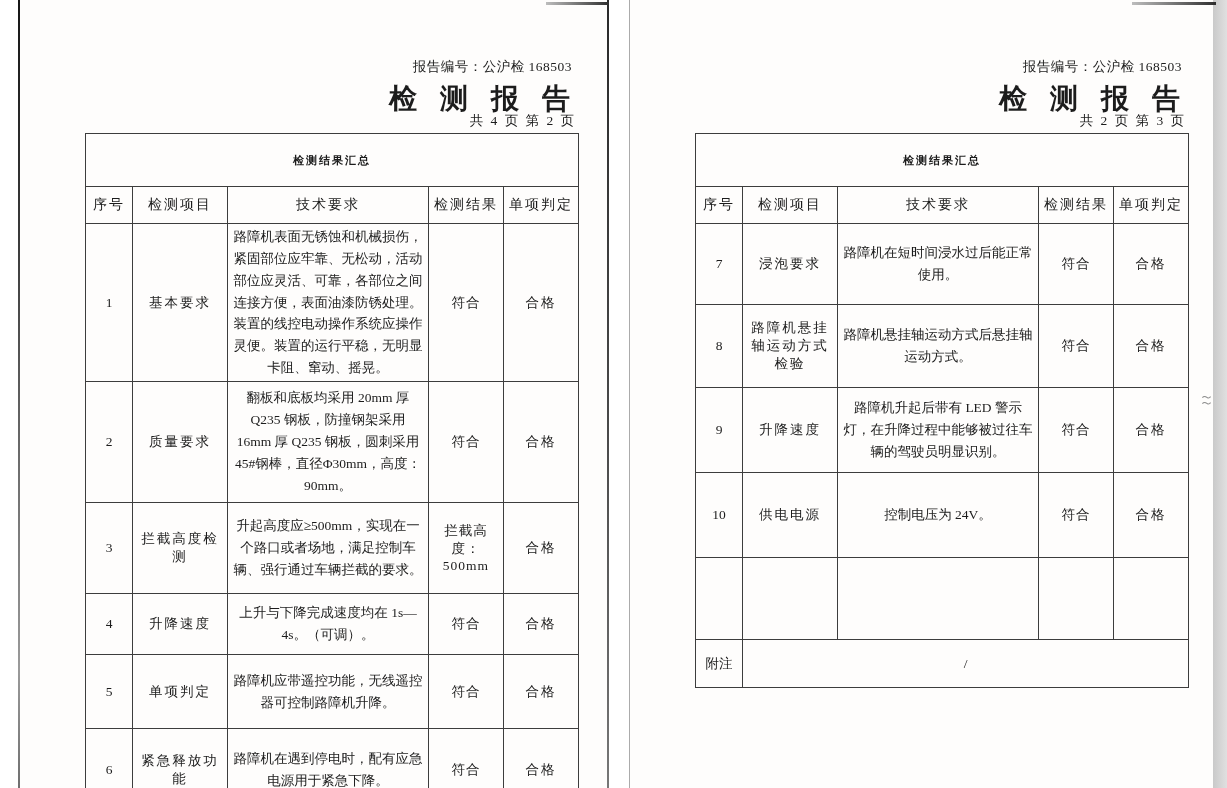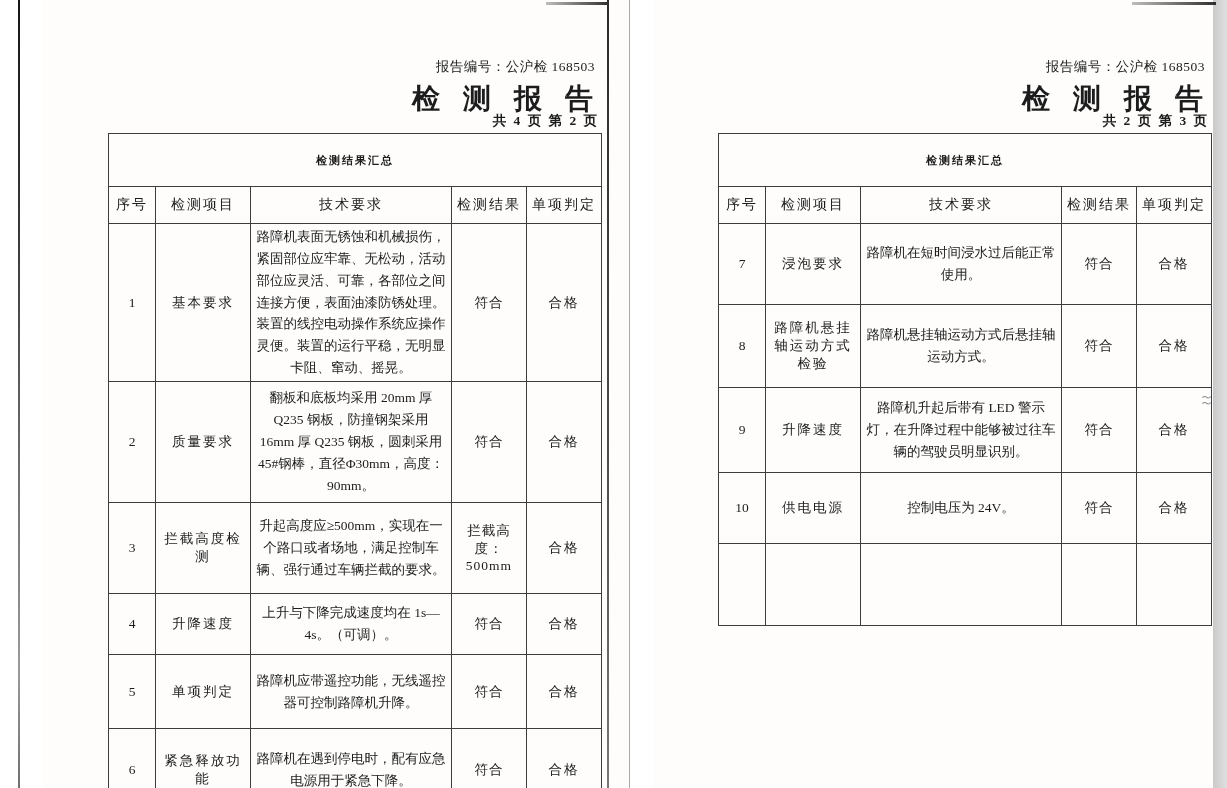--- a/index.html
+++ b/index.html
@@ -2,31 +2,31 @@
 <html><head>
 <meta charset="utf-8">
 <style>
   html,body{margin:0;padding:0;}
   body{
     width:1227px;height:788px;position:relative;overflow:hidden;
     background:#ffffff;
     font-family:"Liberation Serif","DejaVu Serif",serif;
     color:#1c1c1c;
   }
-  .page{position:absolute;top:0;height:788px;background:#fefdfc;margin-left:23px;}
+  .page{position:absolute;top:0;height:788px;background:#fefdfc;}
   #page-left{left:20px;width:588px;}
   #page-right{left:630px;width:583px;}
   .content{position:absolute;left:65px;top:0;width:493px;height:788px;}
 
   .report-no{position:absolute;top:58px;right:6px;font-size:13.5px;letter-spacing:.5px;}
   .report-title{
     position:absolute;top:80px;left:0;width:100%;text-align:right;
     font-size:28px;font-weight:bold;letter-spacing:8px;text-indent:8px;
   }
-  .page-indicator{position:absolute;top:112px;right:2px;font-size:13.5px;letter-spacing:2px;font-weight:bold;}
+  .page-indicator{position:absolute;top:112px;right:2px;font-size:13.5px;letter-spacing:2px;}
 
   table.report{
     position:absolute;top:133px;left:0;width:493px;
     border-collapse:collapse;table-layout:fixed;
   }
   table.report td{
     border:1.6px solid #3d3d3d;
     text-align:center;vertical-align:middle;
     font-size:13.5px;padding:2px 4px;
     overflow:hidden;
@@ -175,33 +175,37 @@
         <td class="result">符合</td>
         <td class="judg">合格</td>
       </tr>
       <tr style="height:85px">
         <td>9</td>
         <td class="item">升降速度</td>
         <td class="req">路障机升起后带有 LED 警示灯，在升降过程中能够被过往车辆的驾驶员明显识别。</td>
         <td class="result">符合</td>
         <td class="judg">合格</td>
       </tr>
-      <tr style="height:71px">
+      <tr style="height:85px">
         <td>10</td>
         <td class="item">供电电源</td>
         <td class="req">控制电压为 24V。</td>
         <td class="result">符合</td>
         <td class="judg">合格</td>
       </tr>
       <tr style="height:82px">
         <td></td>
         <td></td>
         <td></td>
         <td></td>
         <td></td>
+      </tr>
+      <tr style="height:48px">
+        <td>附注</td>
+        <td colspan="4">/</td>
       </tr>
     </tbody>
       </table>
   </div>
 </div>
 
 <div class="edge-line" id="left-scan-edge"></div>
 <div class="edge-line" id="mid-page-edge"></div>
 <div class="edge-line" id="right-page-left-edge"></div>
 <div id="right-gray-strip"></div>

